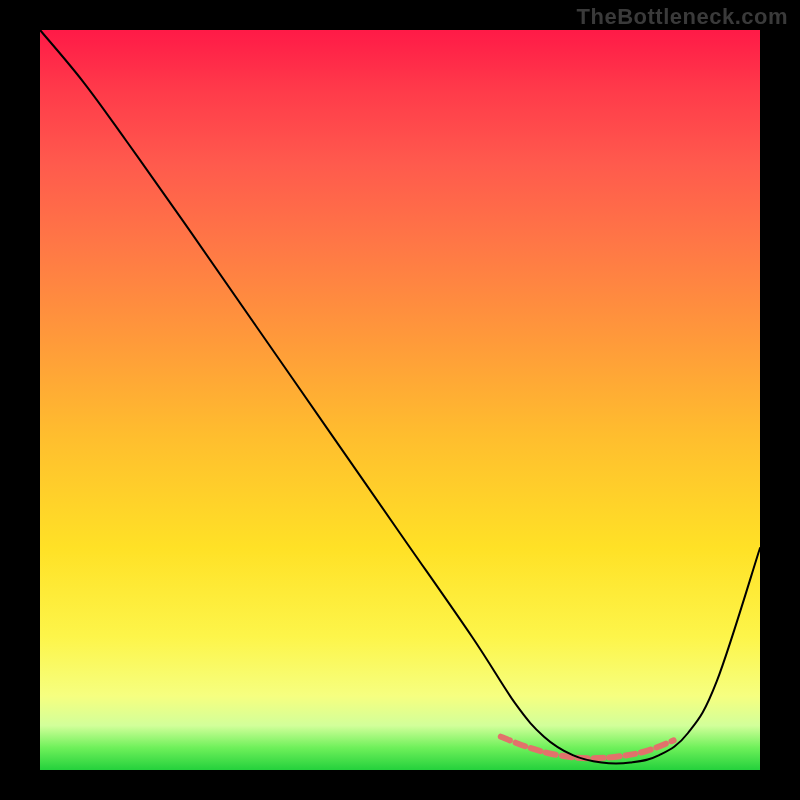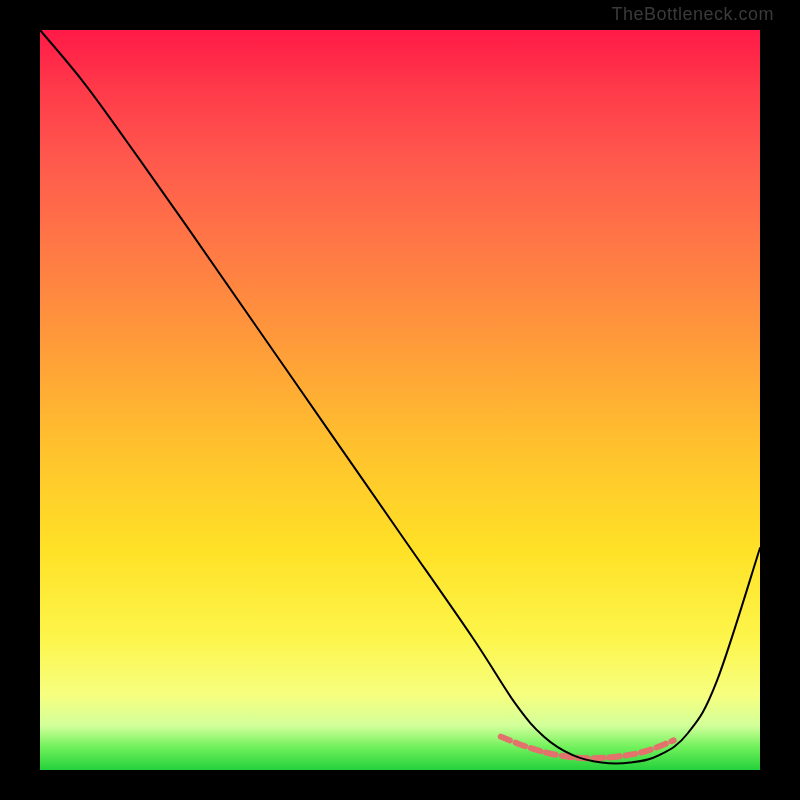--- a/index.html
+++ b/index.html
@@ -12,24 +12,24 @@
   }
   .chart-outer {
     position: relative;
     width: 800px;
     height: 800px;
     background: #000000;
   }
   .watermark {
     position: absolute;
     top: 4px;
-    right: 26px;
+    right: 12px;
     font-family: Arial, Helvetica, sans-serif;
-    font-size: 18px;
-    font-weight: normal;
+    font-size: 22px;
+    font-weight: bold;
     color: #3a3a3a;
     letter-spacing: 0.5px;
     z-index: 5;
     user-select: none;
   }
   .plot-area {
     position: absolute;
     left: 40px;
     top: 30px;
     width: 720px;

